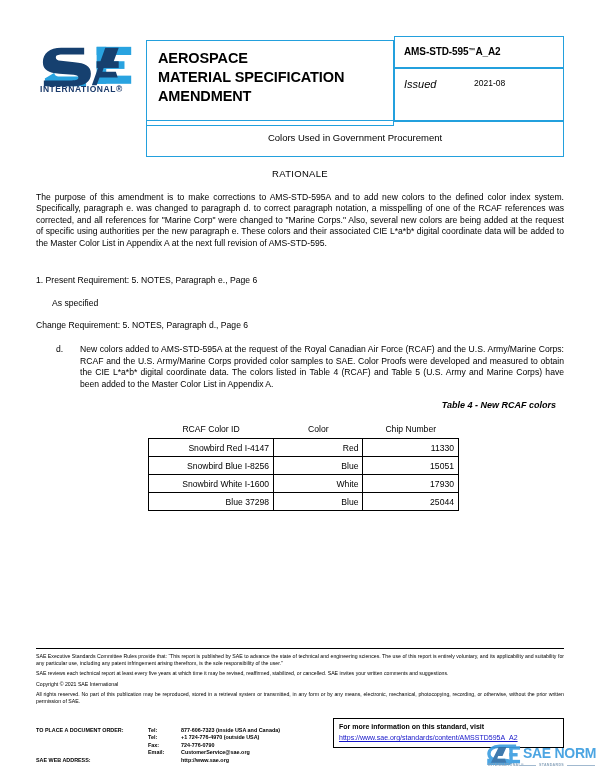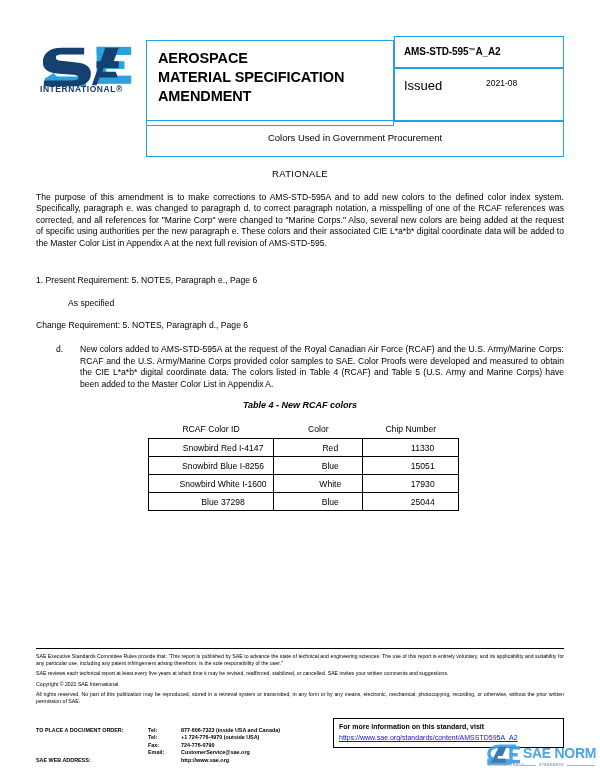--- a/index.html
+++ b/index.html
@@ -103,25 +103,26 @@
     top: 31.4px;
     width: 170px;
     height: 54.6px;
     border: 1.6px solid #23a0dd;
     box-sizing: border-box;
   }
   .issued-label {
     position: absolute;
     left: 9px;
     top: 10px;
-    font-size: 13px;
+    font-size: 11px;
+    font-style: italic;
   }
   .issued-value {
     position: absolute;
-    left: 91px;
+    left: 79px;
     top: 10px;
     font-size: 8.5px;
   }
 
   .subtitle-box {
     position: absolute;
     left: 110px;
     top: 84.4px;
     width: 418px;
     height: 37px;
@@ -161,21 +162,20 @@
     left: 36px;
     top: 275px;
     width: 528px;
     text-align: left;
   }
   #as-specified {
     left: 52px;
     top: 298px;
     width: 500px;
     text-align: left;
-    margin-left: 16px;
   }
   #change-req {
     left: 36px;
     top: 320px;
     width: 528px;
     text-align: left;
   }
   .item-d {
     position: absolute;
     left: 56px;
@@ -192,24 +192,24 @@
   }
   .item-d .item-text {
     display: block;
     margin-left: 24px;
     text-align: justify;
   }
 
   
   .table-caption {
     position: absolute;
-    left: 36px;
+    left: 28px;
     top: 400px;
     width: 528px;
-    text-align: center;
+    text-align: right;
     font-size: 9px;
     font-weight: bold;
     font-style: italic;
   }
   table.rcaf {
     position: absolute;
     left: 148px;
     top: 420px;
     width: 311px;
     border-collapse: collapse;
@@ -225,21 +225,21 @@
     font-weight: normal;
     text-align: center;
     border-top: none;
     border-left: none;
     border-right: none;
     padding-bottom: 3px;
   }
   table.rcaf th.c-id { width: 128px; border-left: none; }
   table.rcaf th.c-color { width: 88px; margin-top: 24px; }
   table.rcaf th.c-chip { width: 95px; border-right: none; }
-  table.rcaf td { text-align: center; padding-left: 28px; }
+  table.rcaf td { text-align: right; padding-left: 28px; }
 
   
   .footer-rule {
     position: absolute;
     left: 36px;
     top: 648px;
     width: 528px;
     height: 0;
     border-top: 1px solid #000;
   }

